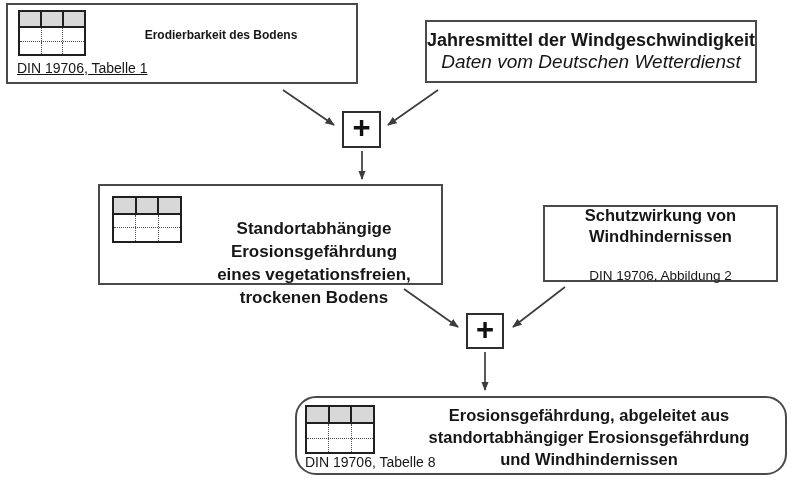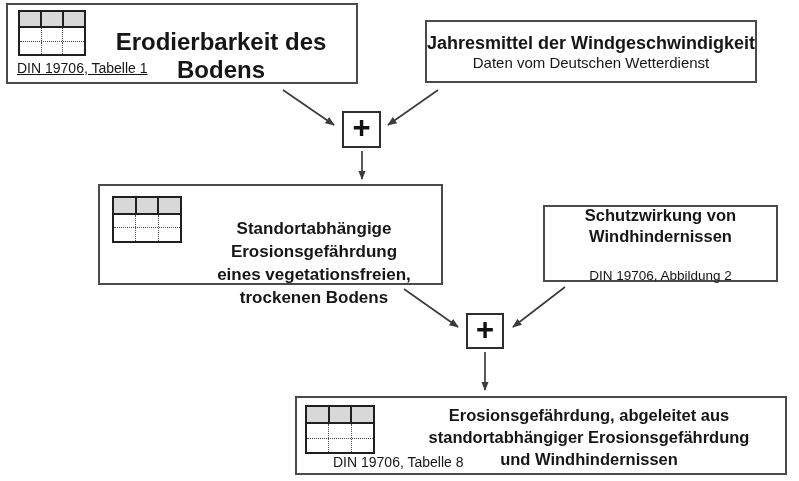--- a/index.html
+++ b/index.html
@@ -19,48 +19,48 @@
   .ticon .th span:last-child{border-right:none;}
   .ticon .tb{flex:1;display:flex;flex-direction:column;}
   .ticon .tr{flex:1;display:flex;}
   .ticon .tr:first-child{border-bottom:1px dotted #4d4d4d;}
   .ticon .tr span{flex:1;border-right:1px dotted #4d4d4d;}
   .ticon .tr span:last-child{border-right:none;}
 
   
   #box-a{left:6px;top:3px;width:352px;height:81px;}
   #icon-a{left:10px;top:5px;width:68px;height:46px;}
-  #title-a{position:absolute;left:84px;right:6px;top:23px;font-size:24px;font-weight:bold;text-align:center;}
+  #title-a{position:absolute;left:84px;right:6px;top:23px;font-size:12px;font-weight:bold;text-align:center;}
   #src-a{position:absolute;left:9px;bottom:6px;font-size:14px;text-decoration:underline;}
 
   
   #box-b{left:425px;top:20px;width:332px;height:63px;display:flex;flex-direction:column;
          align-items:center;justify-content:center;text-align:center;}
   #title-b{font-size:18px;font-weight:bold;}
-  #sub-b{font-size:15px;}
+  #sub-b{font-size:19px;font-style:italic;}
 
   
   #box-c{left:98px;top:184px;width:345px;height:101px;}
   #icon-c{left:12px;top:10px;width:70px;height:47px;}
   #title-c{position:absolute;left:90px;right:3px;top:5px;font-size:17px;font-weight:bold;
            line-height:23px;text-align:center;white-space:pre-line;margin-top:26px;}
   #src-c{position:absolute;left:14px;top:59px;font-size:13px;line-height:19px;white-space:pre-line;}
 
   
   #box-d{left:543px;top:205px;width:235px;height:77px;display:flex;flex-direction:column;
          align-items:center;justify-content:center;text-align:center;gap:11px;}
   #title-d{font-size:16.5px;font-weight:bold;line-height:21px;white-space:pre-line;}
   #src-d{font-size:13.5px;margin-top:10px;}
 
   
-  #box-e{left:295px;top:396px;width:492px;height:79px;}
+  #box-e{left:295px;top:396px;width:492px;height:79px;border-radius:21px;}
   #icon-e{left:8px;top:7px;width:70px;height:49px;}
   #title-e{position:absolute;left:100px;right:4px;top:6px;font-size:16.5px;font-weight:bold;
            line-height:22px;text-align:center;white-space:pre-line;}
-  #src-e{position:absolute;left:8px;bottom:3px;font-size:14px;margin-left:28px;}
+  #src-e{position:absolute;left:8px;bottom:3px;font-size:14px;}
 
   
   .plusbox{position:absolute;background:#ffffff;border:2px solid #2e2e2e;box-sizing:border-box;
            display:flex;align-items:center;justify-content:center;}
   .plusbox span{font-size:31px;font-weight:bold;line-height:1;margin-top:-4px;color:#111111;}
   #plus-1{left:342px;top:111px;width:39px;height:37px;}
   #plus-2{left:466px;top:313px;width:38px;height:36px;}
 </style>
 </head>
 <body>

